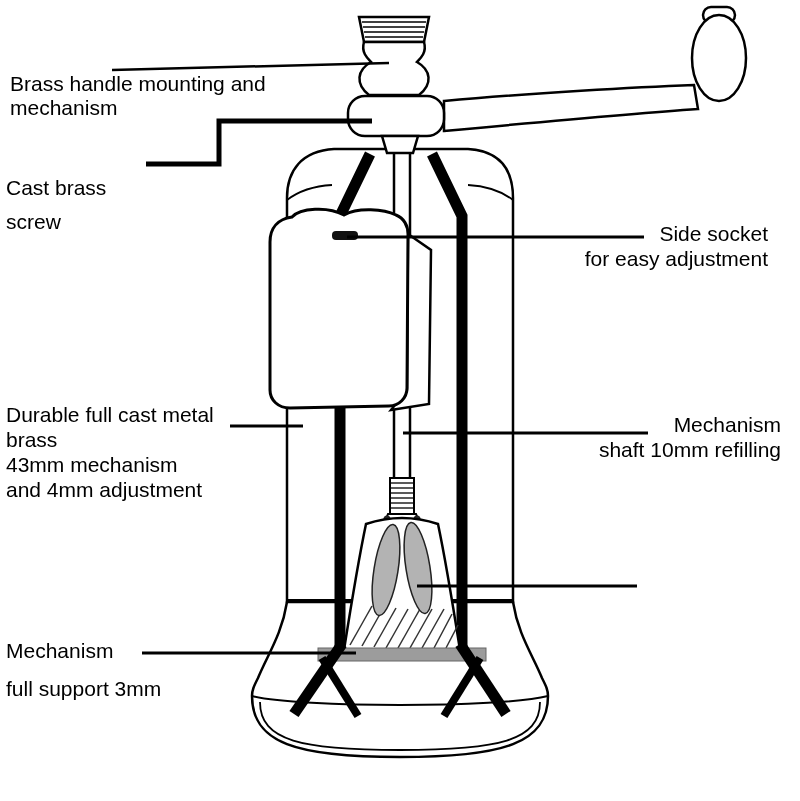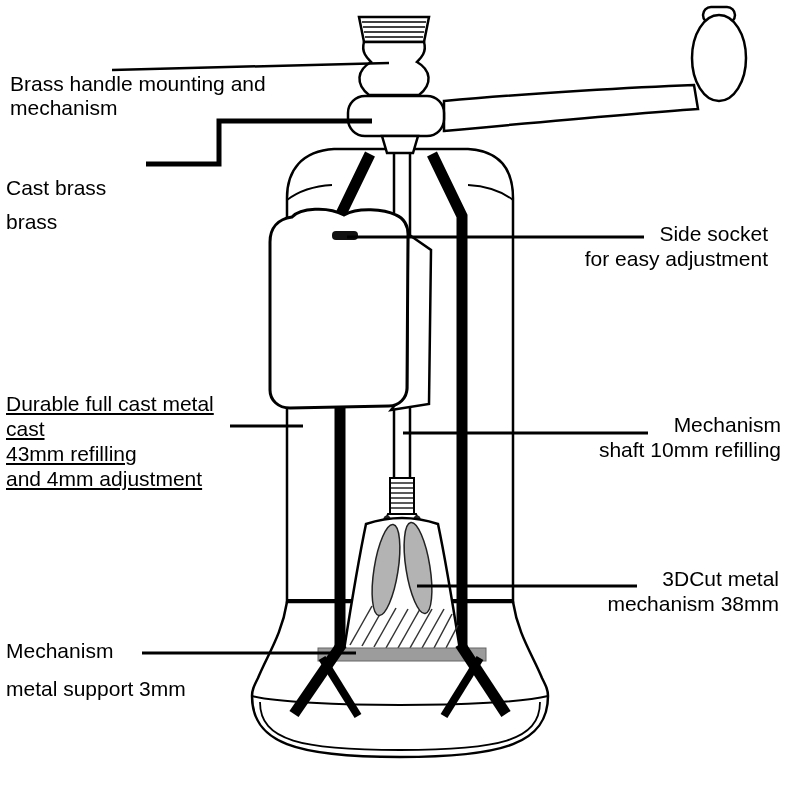--- a/index.html
+++ b/index.html
@@ -21,21 +21,21 @@
     position:absolute;
     color:var(--ink);
     font-size:21px;
     line-height:24px;
     white-space:nowrap;
   }
   .label .ln{display:block;}
   .lbl-screw{left:10px;top:30px;margin-top:42px;}
   .lbl-handle{left:6px;top:148px;line-height:34px;margin-top:23px;}
   .lbl-socket{right:32px;top:221px;text-align:right;line-height:25px;}
-  .lbl-body{left:6px;top:391px;line-height:25px;text-decoration:underline;}
+  .lbl-body{left:6px;top:402px;line-height:25px;}
   .lbl-shaft{right:19px;top:412px;text-align:right;line-height:25px;}
   .lbl-3dcut{right:21px;top:566px;text-align:right;line-height:25px;}
   .lbl-support{left:6px;top:638px;line-height:25px;}
   .lbl-support .ln + .ln{margin-top:13px;}
 </style>
 </head>
 <body>
 
 <div class="canvas">
 
@@ -133,43 +133,39 @@
     </g>
   </svg>
 
   <div class="label lbl-screw">
     <span class="ln">Brass handle mounting and</span>
     <span class="ln">mechanism</span>
   </div>
 
   <div class="label lbl-handle">
     <span class="ln">Cast brass</span>
-    <span class="ln">brass</span>
+    <span class="ln">screw</span>
   </div>
 
   <div class="label lbl-socket">
     <span class="ln">Side socket</span>
     <span class="ln">for easy adjustment</span>
   </div>
 
   <div class="label lbl-body">
     <span class="ln">Durable full cast metal</span>
-    <span class="ln">cast</span>
-    <span class="ln">43mm refilling</span>
+    <span class="ln">brass</span>
+    <span class="ln">43mm mechanism</span>
     <span class="ln">and 4mm adjustment</span>
   </div>
 
   <div class="label lbl-shaft">
     <span class="ln">Mechanism</span>
     <span class="ln">shaft 10mm refilling</span>
   </div>
 
-  <div class="label lbl-3dcut">
-    <span class="ln">3DCut metal</span>
-    <span class="ln">mechanism 38mm</span>
-  </div>
 
   <div class="label lbl-support">
     <span class="ln">Mechanism</span>
-    <span class="ln">metal support 3mm</span>
+    <span class="ln">full support 3mm</span>
   </div>
 
 </div>
 
 </body></html>

